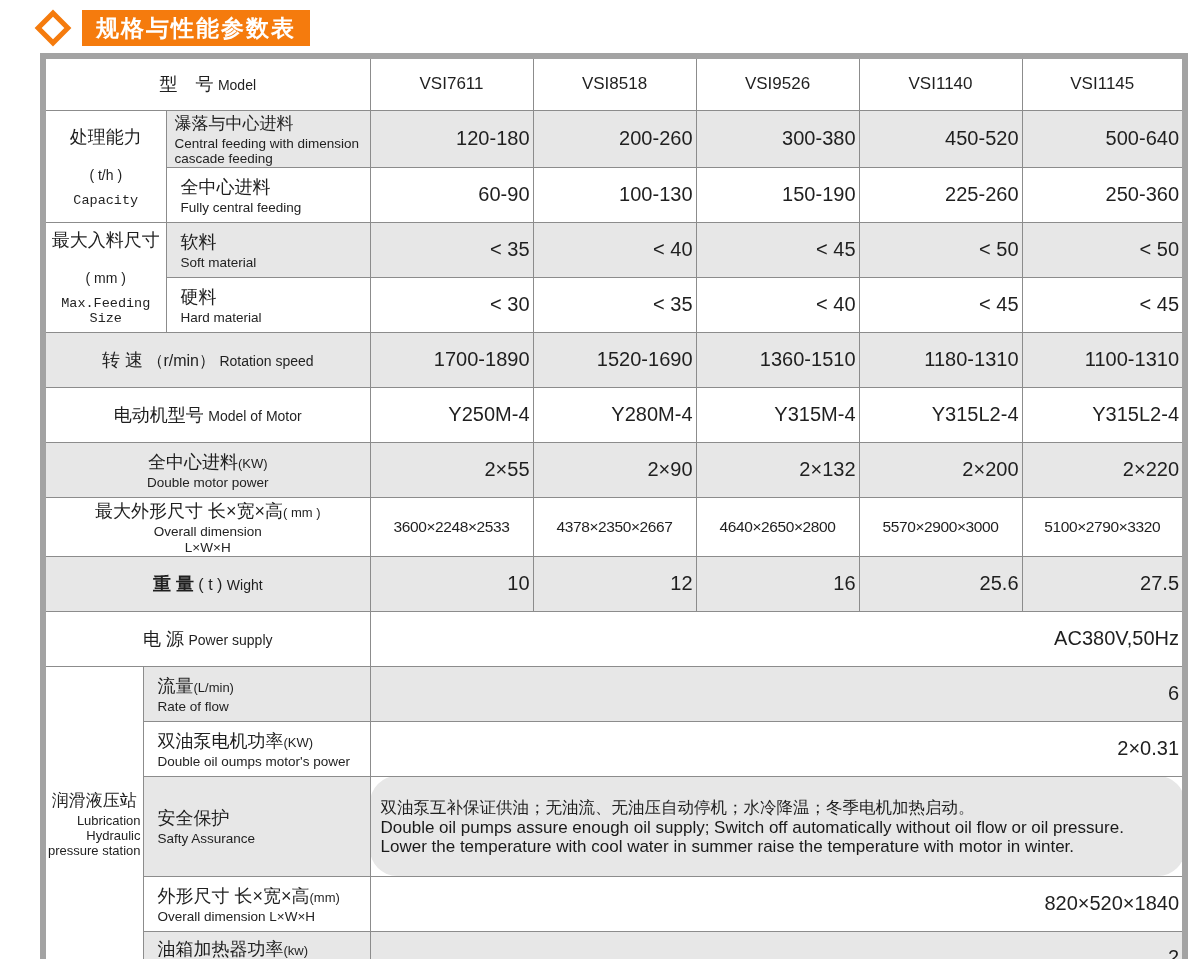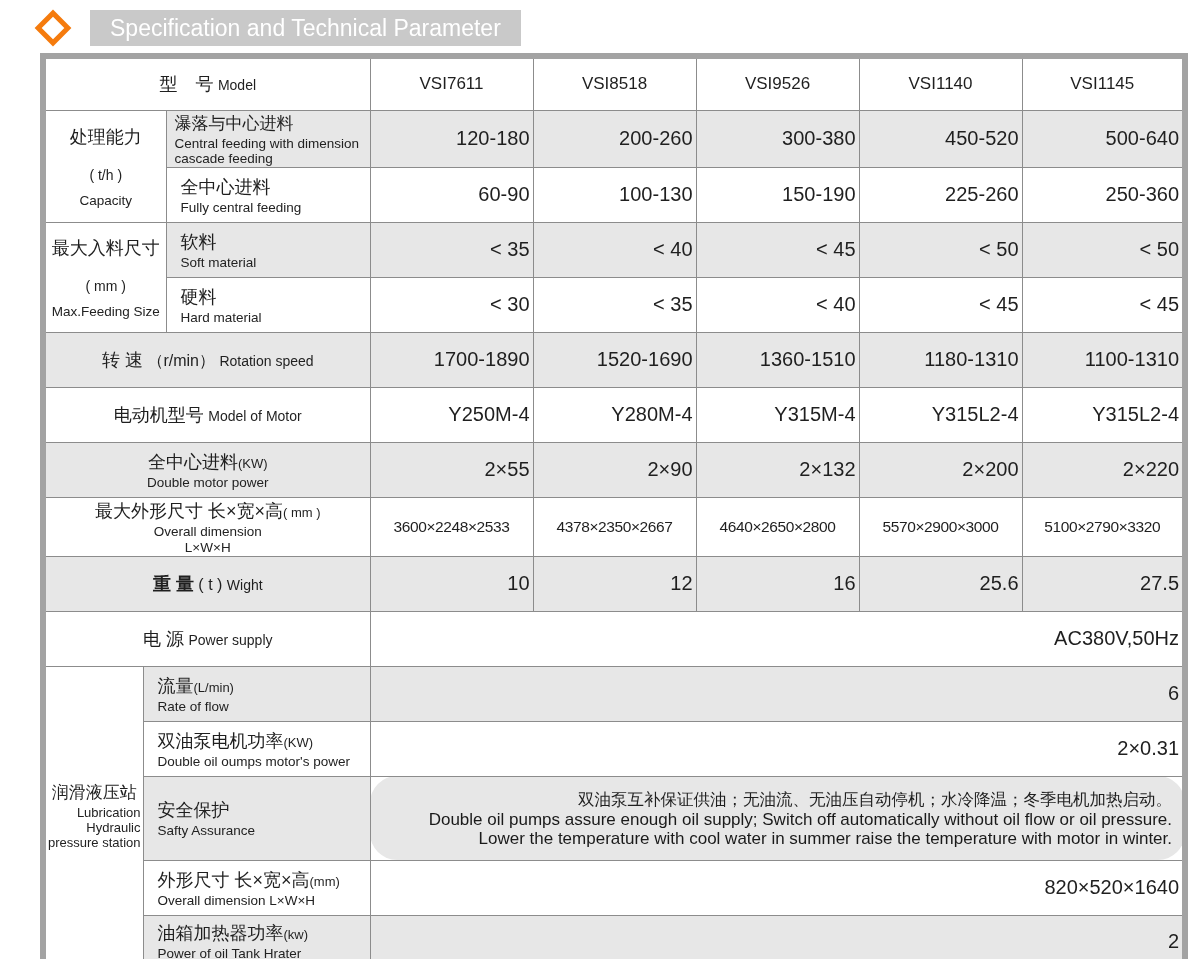--- a/index.html
+++ b/index.html
@@ -21,36 +21,36 @@
   .shade{background:#e7e7e7;}
   .zh{font-size:18px;}
   .zh17{font-size:17px;}
   .sm{font-size:13px;}
   .en{font-size:13.5px;line-height:1.12;color:#222;display:block;}
   .en-inline{font-size:14px;}
   .val{font-size:20px;text-align:right;}
   .val-dim{font-size:15.5px;letter-spacing:-0.4px;white-space:nowrap;padding:1px 0;}
   .sub{text-align:left;padding-left:14px;}
   .sub .en{margin-top:1px;}
-  .grouplab .en{margin-top:10px;}
+  .grouplab .en{margin-top:10px;font-family:Liberation Mono, monospace;}
   .unitline{display:block;font-size:14px;margin-top:18px;}
   .model{font-size:17px;}
   .lubcell{font-size:17px;line-height:1.2;padding:0 2px;}
   .lubcell .en{font-size:13px;line-height:1.15;margin-top:2px;text-align:right;}
-  .safety{text-align:right;padding:12px 10px;border-radius:27px;}
+  .safety{text-align:left;padding:20px 10px;border-radius:27px;}
   .safety .szh{display:block;font-size:16.5px;line-height:1.25;}
   .safety .sen{display:block;font-size:17px;line-height:1.12;color:#1a1a1a;}
   .stack .en{margin-top:1px;}
 </style>
 </head>
 <body>
 
 <div class="titlebar">
   <div class="diamond"></div>
-  <div class="title-en">Specification and Technical Parameter</div>
+  <div class="title-zh">规格与性能参数表</div>
 </div>
 
 <table class="spec">
   <colgroup>
     <col style="width:100px">
       <col style="width:23px">
       <col style="width:204px">
     <col style="width:163px">
       <col style="width:163px">
       <col style="width:163px">
@@ -224,21 +224,21 @@
     <td colspan="5" class="safety shade">
       <span class="szh">双油泵互补保证供油；无油流、无油压自动停机；水冷降温；冬季电机加热启动。</span>
       <span class="sen">Double oil pumps assure enough oil supply; Switch off automatically without oil flow or oil pressure. Lower the temperature with cool water in summer raise the temperature with motor in winter.</span>
     </td>
   </tr>
   <tr>
     <td colspan="2" class="sub">
       <span class="zh">外形尺寸 长×宽×高</span><span class="sm">(mm)</span>
       <span class="en">Overall dimension L×W×H</span>
     </td>
-    <td colspan="5" class="val">820×520×1640</td>
+    <td colspan="5" class="val">820×520×1840</td>
   </tr>
   <tr>
     <td colspan="2" class="sub shade">
       <span class="zh">油箱加热器功率</span><span class="sm">(kw)</span>
       <span class="en">Power of oil Tank Hrater</span>
     </td>
     <td colspan="5" class="val shade">2</td>
   </tr>
 </tbody>
   </table>

